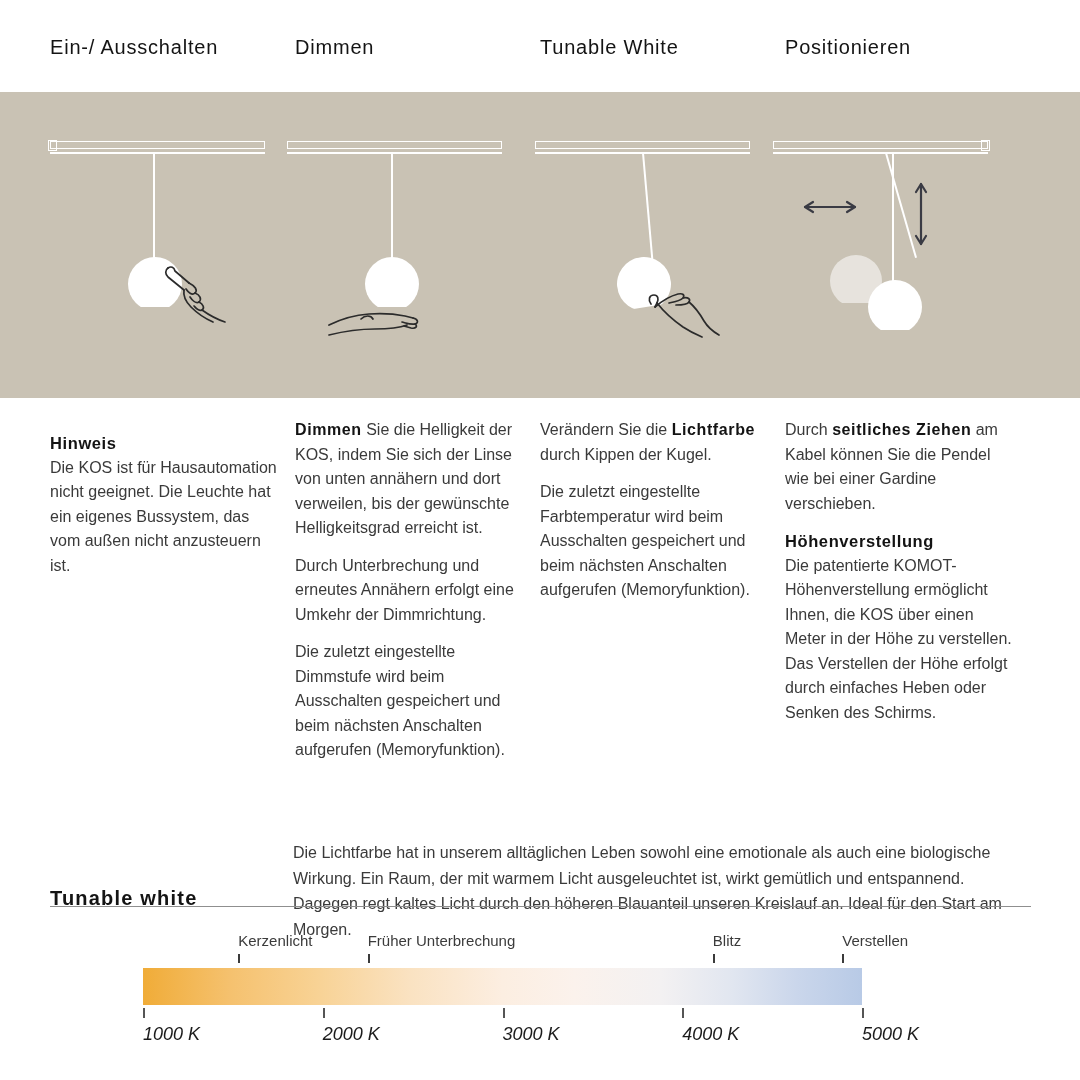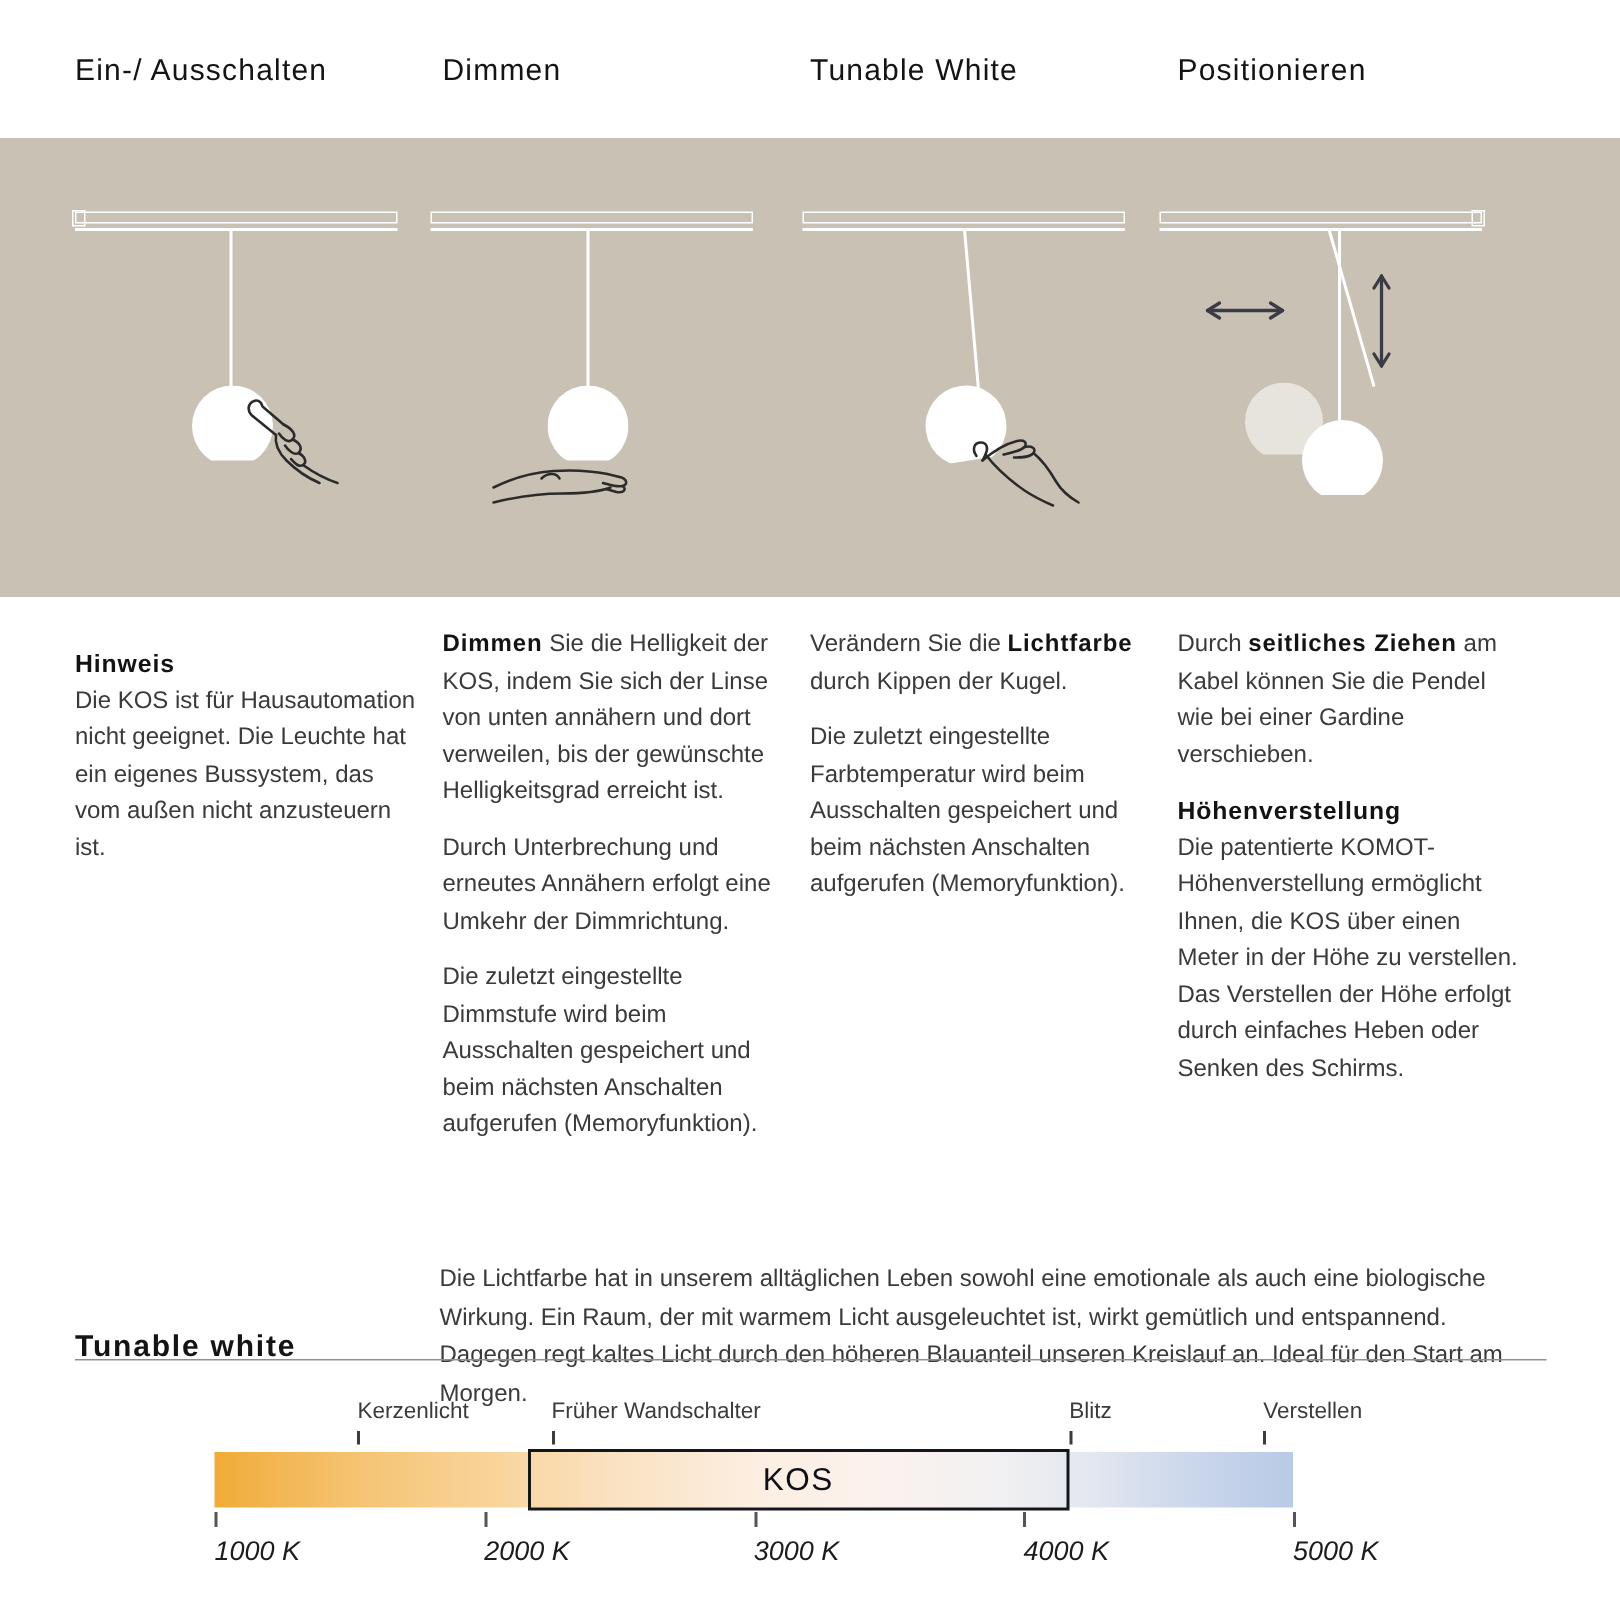--- a/index.html
+++ b/index.html
@@ -156,30 +156,27 @@
     <h3>Höhenverstellung</h3>
     <p>Die patentierte KOMOT-Höhenverstellung ermöglicht Ihnen, die KOS über einen Meter in der Höhe zu verstellen. Das Verstellen der Höhe erfolgt durch einfaches Heben oder Senken des Schirms.</p>
   </section>
 
   <h2 class="tw-heading">Tunable white</h2>
   <p class="tw-intro">Die Lichtfarbe hat in unserem alltäglichen Leben sowohl eine emotionale als auch eine biologische Wirkung. Ein Raum, der mit warmem Licht ausgeleuchtet ist, wirkt gemütlich und entspannend. Dagegen regt kaltes Licht durch den höheren Blauanteil unseren Kreislauf an. Ideal für den Start am Morgen.</p>
   <div class="tw-rule"></div>
 
   <div class="scale">
     <div class="grad-bar" id="grad-bar" style="background: linear-gradient(to right, rgb(240, 172, 56) 0%, rgb(245, 193, 110) 12%, rgb(248, 210, 148) 24%, rgb(250, 226, 193) 37%, rgb(252, 238, 225) 50%, rgb(251, 242, 236) 60%, rgb(243, 241, 242) 72%, rgb(225, 230, 240) 82%, rgb(202, 214, 235) 91%, rgb(184, 202, 230) 100%);"></div>
-    <div class="kos-box" id="kos-box" style="left: 29%; width: 50.25%;">
-      <span>KOS</span>
-    </div>
     <div id="markers">
         <div class="marker" style="left: 13.25%;">
           <div class="marker-label">Kerzenlicht</div>
           <div class="marker-tick"></div>
         </div>
         <div class="marker" style="left: 31.25%;">
-          <div class="marker-label">Früher Wandschalter</div>
+          <div class="marker-label">Früher Unterbrechung</div>
           <div class="marker-tick"></div>
         </div>
         <div class="marker" style="left: 79.25%;">
           <div class="marker-label">Blitz</div>
           <div class="marker-tick"></div>
         </div>
         <div class="marker" style="left: 97.25%;">
           <div class="marker-label">Verstellen</div>
           <div class="marker-tick"></div>
         </div>

